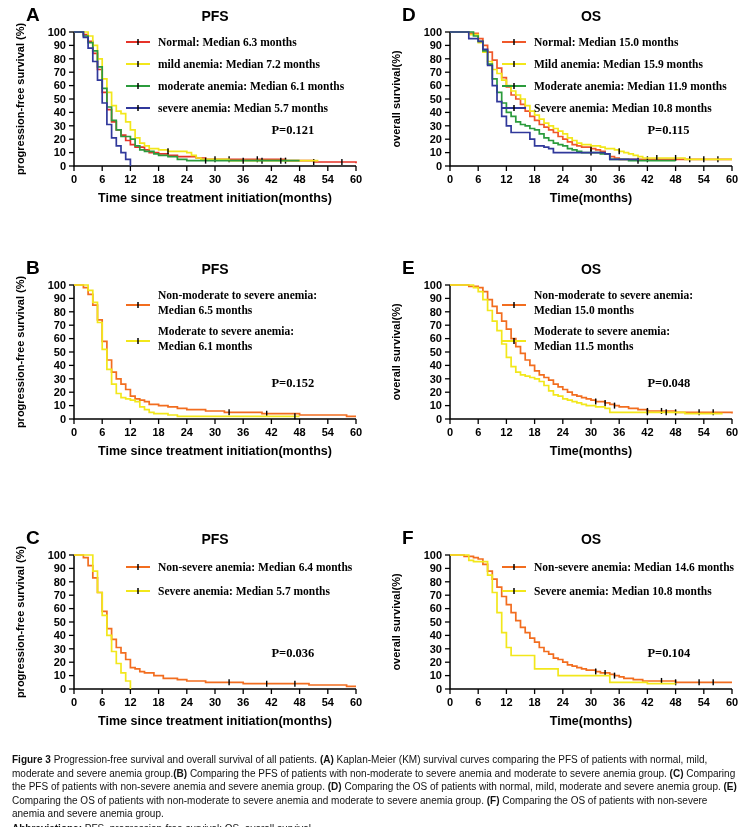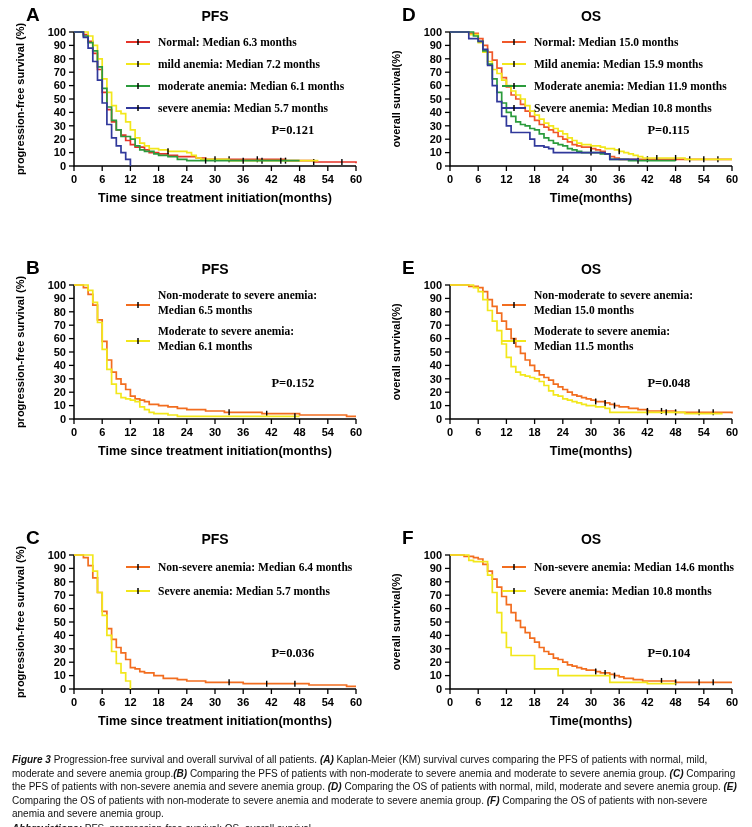--- a/index.html
+++ b/index.html
@@ -22,21 +22,21 @@
     font-family: "Liberation Sans", sans-serif;
     z-index: 2;
   }
   svg.km-chart { display: block; }
   .caption {
     padding: 8px 12px 0 12px;
     font-size: 10px; line-height: 13.5px; color: #111;
     font-family: "Liberation Sans", sans-serif;
   }
   .caption p { margin: 0 0 1px 0; }
-  .caption span.b { font-weight: bold; font-style: italic; }
+  .caption span.b { font-weight: bold; }
 </style>
 </head>
 <body>
 
 <div id="figure-page">
   <div class="grid">
 
     <div class="cell r1">
       <div class="panel-inner">
         <div class="panel-letter">A</div>

